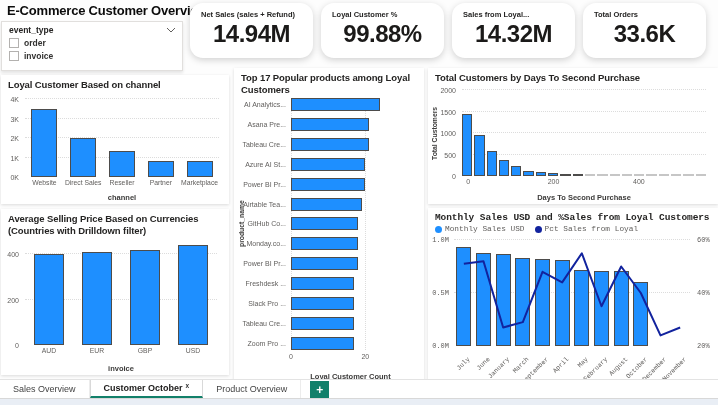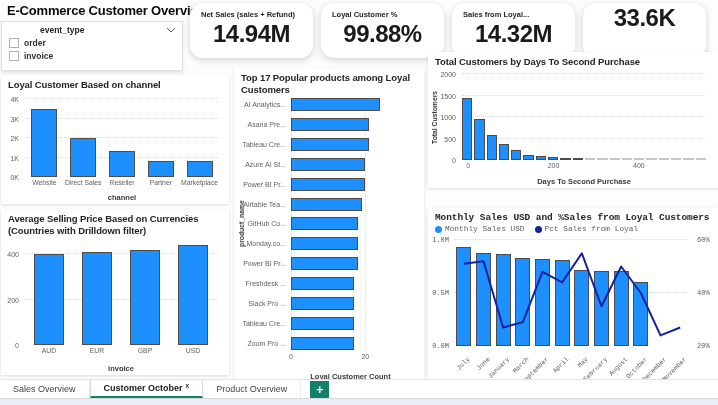--- a/index.html
+++ b/index.html
@@ -2,21 +2,21 @@
 <html style="--bar-fill: #1E8FFF; --bar-border: #4D4C4B; --accent: #12806A;"><head>
 <meta charset="utf-8">
 <style>
   html,body{margin:0;padding:0;background:#fff;font-family:"Liberation Sans",sans-serif;}
   #stage{position:relative;width:718px;height:405px;background:#fdfdfd;overflow:hidden;}
 
   .page-title{position:absolute;left:7px;top:3px;font-size:13px;font-weight:700;color:#0b0b0b;letter-spacing:-.2px;}
 
   
   .slicer{position:absolute;left:1px;top:21px;width:180px;height:48px;background:#fff;border:1px solid #e1dfdd;box-shadow:0 2px 3px rgba(0,0,0,.10);}
-  .slicer-head{display:flex;align-items:center;justify-content:space-between;padding:3px 6px 1px 7px;margin-left:31px;}
+  .slicer-head{display:flex;align-items:center;justify-content:space-between;padding:3px 6px 1px 7px;}
   .slicer-field{font-size:8.5px;font-weight:700;color:#252423;}
   .slicer-opt{display:flex;align-items:center;gap:5px;height:13px;padding-left:7px;}
   .cbx{width:8px;height:8px;border:1px solid #b3b1af;background:#fff;flex:0 0 auto;}
   .opt-lab{font-size:8.5px;font-weight:600;color:#323130;}
 
   
   .kpi{position:absolute;top:3px;width:123px;height:55px;background:#fff;border-radius:13px;box-shadow:0 2px 7px rgba(0,0,0,.18);}
   .kpi-label{padding:7px 10px 0 11px;font-size:7.5px;font-weight:700;color:#252423;white-space:nowrap;overflow:hidden;}
   .kpi-value{text-align:center;font-size:24px;font-weight:600;color:#1b1a19;letter-spacing:-.5px;margin-top:1px;}
 
@@ -98,20 +98,21 @@
       </div>
       <div class="kpi" style="left: 321px;">
         <div class="kpi-label">Loyal Customer %</div>
         <div class="kpi-value">99.88%</div>
       </div>
       <div class="kpi" style="left: 452px;">
         <div class="kpi-label">Sales from Loyal...</div>
         <div class="kpi-value">14.32M</div>
       </div>
       <div class="kpi" style="left: 583px;">
+        <div class="kpi-label">Total Orders</div>
         <div class="kpi-value">33.6K</div>
       </div>
     </div>
 
   <div class="chart-card" id="c-channel" style="left:1px;top:75px;width:228px;height:129px;">
     <div class="chart-title">Loyal Customer Based on channel</div>
   <div class="plot" style="inset: 24px 10px 27px 24px;">
         <div class="grid" style="bottom: 25%;"></div>
         <div class="grid" style="bottom: 50%;"></div>
         <div class="grid" style="bottom: 75%;"></div>
@@ -226,21 +227,21 @@
         </div>
       </div>
       <div class="xticksrow" style="left: 57px; right: 14px; bottom: 22px;">
         <span class="xtick" style="left: 0%;">0</span>
         <span class="xtick" style="left: 62.5%;">20</span>
       </div>
       <span class="xlabel" style="left: 57px; right: 14px; bottom: 3px;">Loyal Customer Count</span>
       <span class="ylabelrot" style="left: 2px; top: 30px; bottom: 34px;">product_name</span>
     </div>
 
-  <div class="chart-card" id="c-days" style="left:428px;top:52px;width:290px;height:136px;">
+  <div class="chart-card" id="c-days" style="left:428px;top:68px;width:290px;height:136px;">
     <div class="chart-title">Total Customers by Days To Second Purchase</div>
   <div class="plot" style="inset: 22px 12px 28px 34px;">
         <div class="grid" style="bottom: 25%;"></div>
         <div class="grid" style="bottom: 50%;"></div>
         <div class="grid" style="bottom: 75%;"></div>
         <div class="grid" style="bottom: 100%;"></div>
         <div class="bars" style="gap: 2px;">
           <div class="bar" style="height: 72.5%; flex: 1 1 0%;"></div>
           <div class="bar" style="height: 47.5%; flex: 1 1 0%;"></div>
           <div class="bar" style="height: 29.5%; flex: 1 1 0%;"></div>

